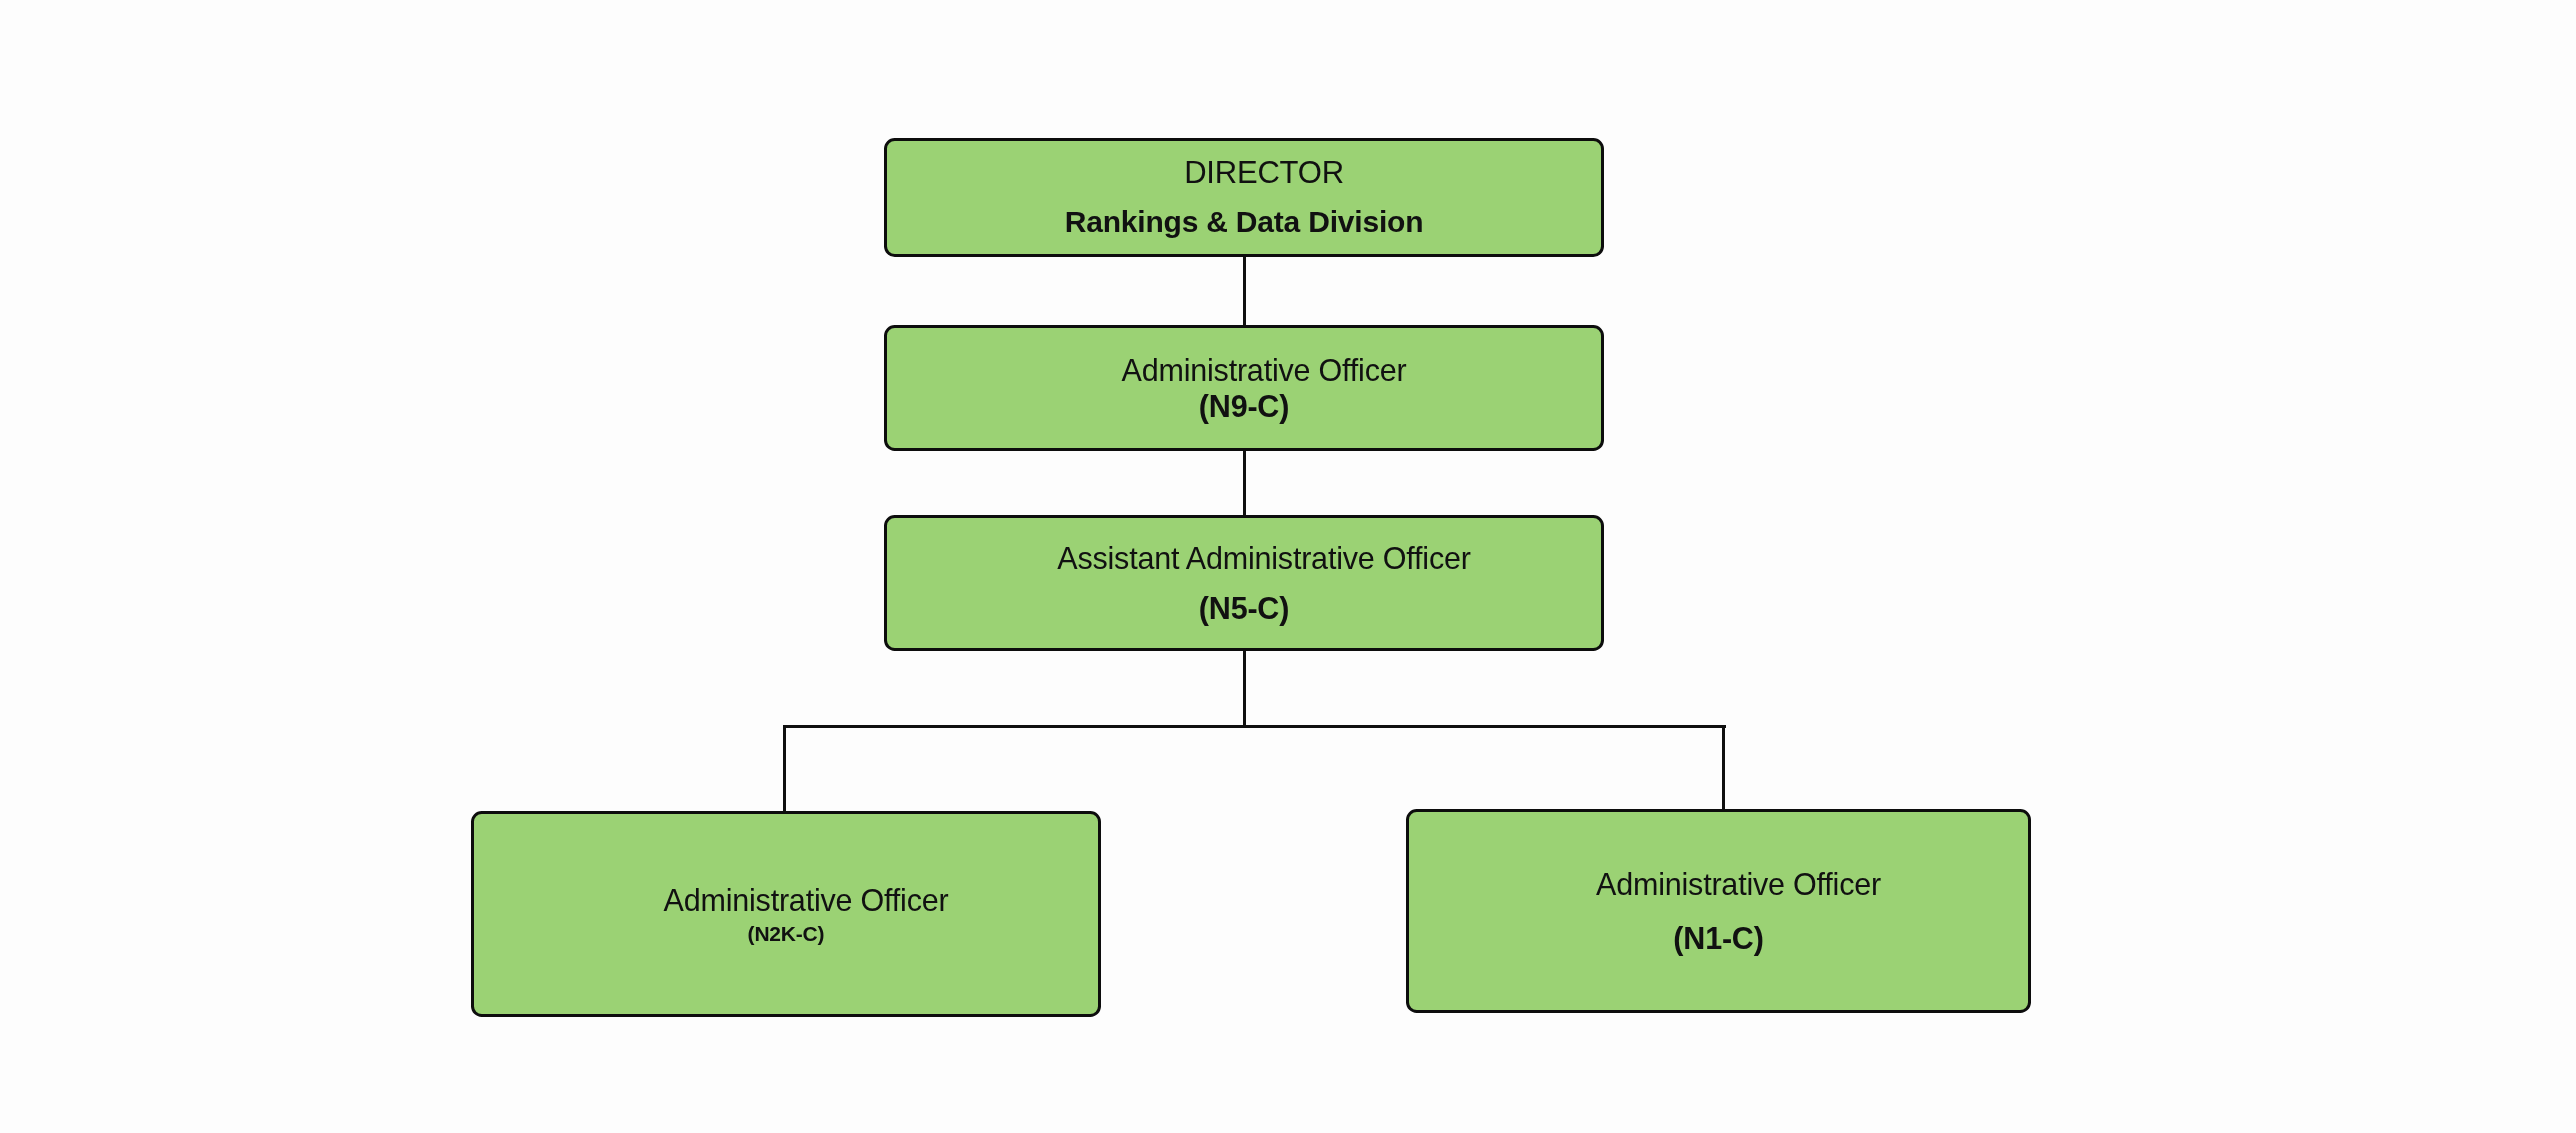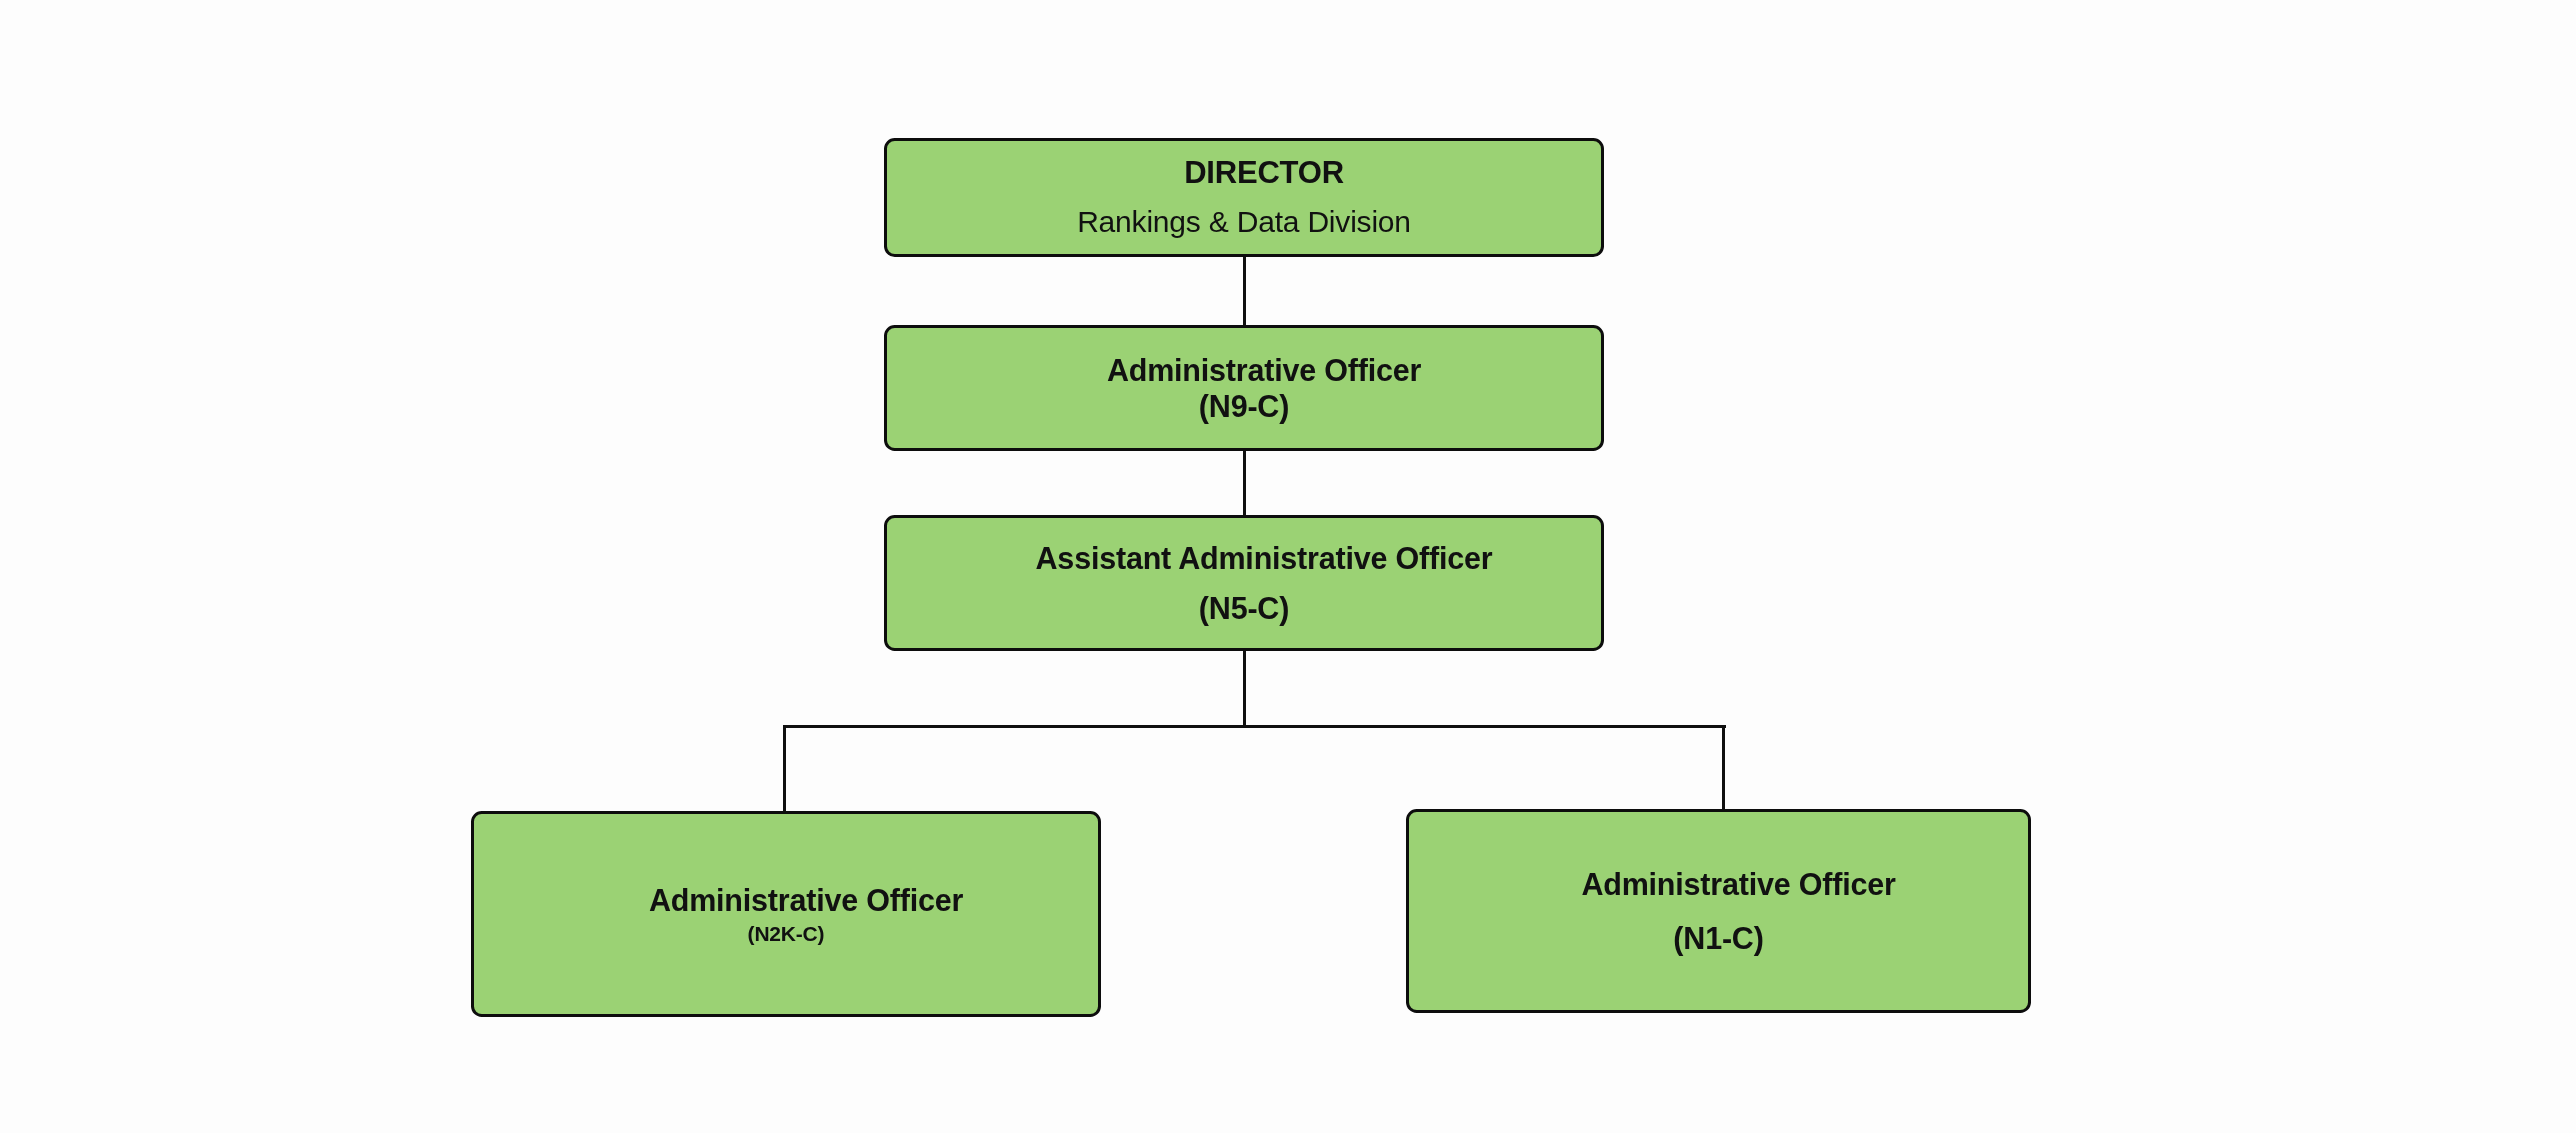--- a/index.html
+++ b/index.html
@@ -35,30 +35,30 @@
   }
   .node .line1,
   .node .line2 {
     display: block;
     width: 100%;
     line-height: 1.12;
     font-stretch: condensed;
     letter-spacing: -0.2px;
     white-space: nowrap;
   }
-  .node .line1 { font-weight: bold; margin-left: 40px; }
+  .node .line1 { font-weight: normal; margin-left: 40px; }
   .node .line2 { font-weight: bold; }
   .node.subtitle-regular .line2 { font-weight: normal; }
 
   
   #node-director {
     left: 884px; top: 138px; width: 720px; height: 119px;
   }
   #node-director .line1 { font-size: 31px; }
-  #node-director .line2 { font-size: 30px; margin-top: 14px; }
+  #node-director .line2 { font-size: 30px; margin-top: 14px; font-weight: bold; }
 
   #node-admin-officer-n9 {
     left: 884px; top: 325px; width: 720px; height: 126px;
   }
   #node-admin-officer-n9 .line1 { font-size: 30.5px; }
   #node-admin-officer-n9 .line2 { font-size: 30.5px; margin-top: 2px; }
 
   #node-asst-admin-officer-n5 {
     left: 884px; top: 515px; width: 720px; height: 136px; gap: 12px;
   }

